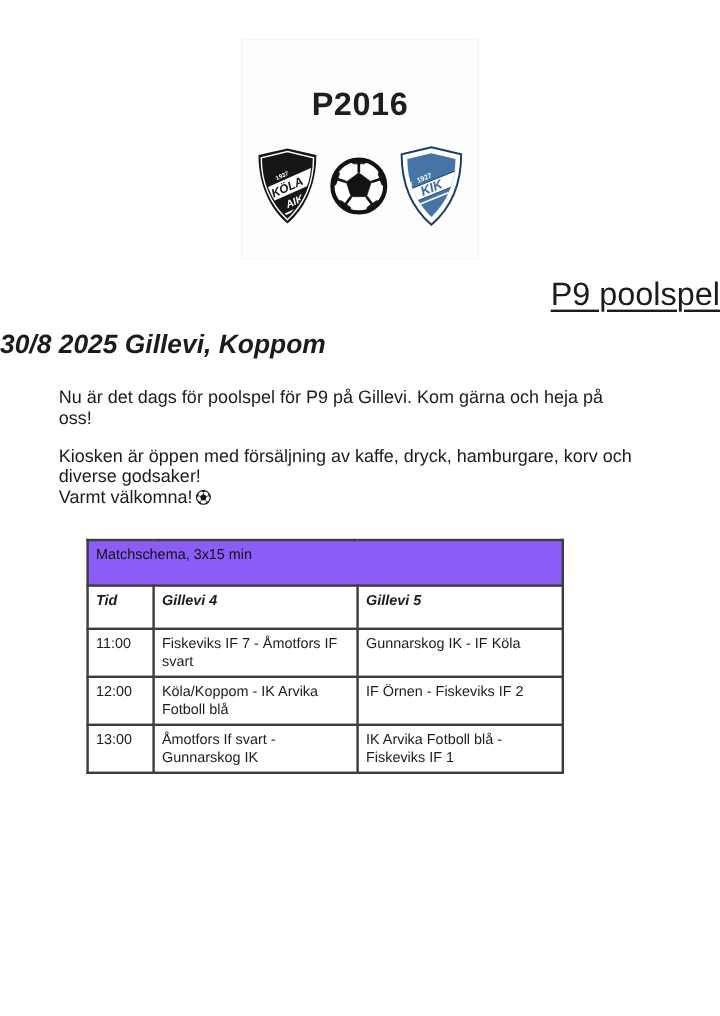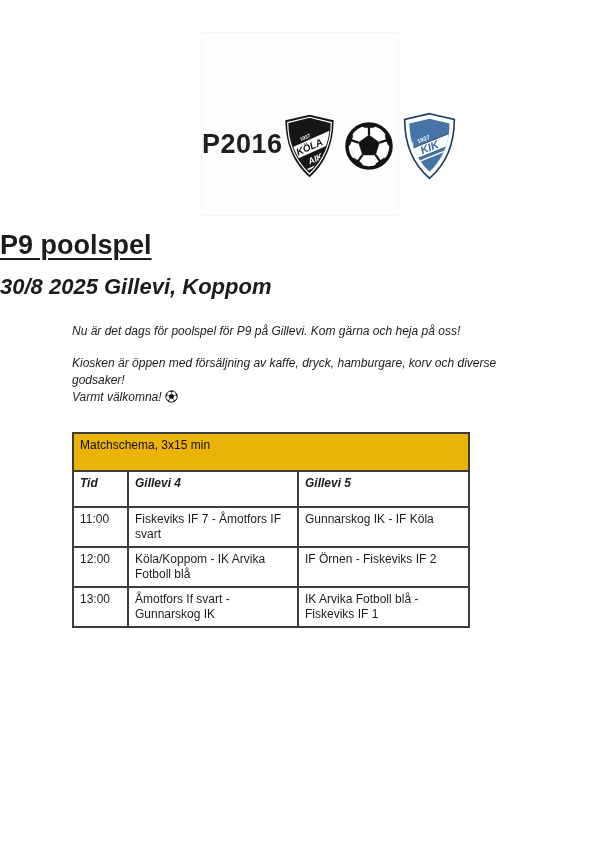--- a/index.html
+++ b/index.html
@@ -7,57 +7,57 @@
     width:600px;height:847px;background:#ffffff;
     font-family:"Liberation Sans","DejaVu Sans",sans-serif;
     color:#1c1c1c;position:relative;overflow:hidden;
   }
   .svg-defs{position:absolute;width:0;height:0;overflow:hidden;}
 
   
   .header-image{
     width:196px;height:182px;margin:33px auto 0;box-sizing:border-box;
     background:#fdfdfd;box-shadow:0 0 0 1px #f4f4f4;
-    display:flex;flex-direction:row;align-items:center;padding-top:40px;
+    display:flex;flex-direction:column;align-items:center;padding-top:40px;gap:16px;
   }
   .p2016-title{
     font-size:27px;font-weight:bold;line-height:1.05;color:#1e1e1e;
     letter-spacing:0.5px;margin:0;
   }
   .logos-row{display:flex;align-items:center;gap:8px;margin-top:4px;}
   .badge-svg{display:block;}
 
   
   .main-heading{
-    text-align:left;font-size:27px;font-weight:bold;margin:16px 0 0;
+    text-align:right;font-size:27px;font-weight:normal;margin:16px 0 0;
     line-height:1.1;text-decoration:underline;text-underline-offset:4px;
     text-decoration-thickness:2px;
   }
   .sub-heading{
     text-align:left;font-size:22px;font-weight:bold;font-style:italic;
     margin:14px 0 0;line-height:1.1;
   }
 
   
-  .intro-par{margin:0 70px 0 72px;font-size:12px;line-height:17px;font-style:italic;}
+  .intro-par{margin:0 70px 0 49px;font-size:15px;line-height:17px;}
   .intro-par.first{margin-top:24px;}
   .intro-par.second{margin-top:15px;}
   .inline-ball{vertical-align:-2px;margin-left:3px;}
 
   
   table.schedule{
     border-collapse:collapse;margin:26px 0 0 72px;table-layout:fixed;
     width:396px;
   }
   table.schedule td,table.schedule th{
     border:2px solid #3c3c3c;padding:4px 6px;font-size:12px;line-height:15px;
     vertical-align:top;text-align:left;word-wrap:break-word;
   }
   td.table-title{
-    background:#eab308;text-align:center;vertical-align:middle;
+    background:#8b5cf6;text-align:center;vertical-align:middle;
     font-size:19px;font-weight:normal;height:28px;padding:4px;color:#111;
   }
   tr.head-row th{height:26px;font-weight:bold;font-style:italic;}
   tr.match-row.tall td{height:26px;border-radius:14px;}
   tr.match-row.short td{height:13px;}
 </style>
 </head>
 <body>
 
 <svg class="svg-defs" aria-hidden="true">

